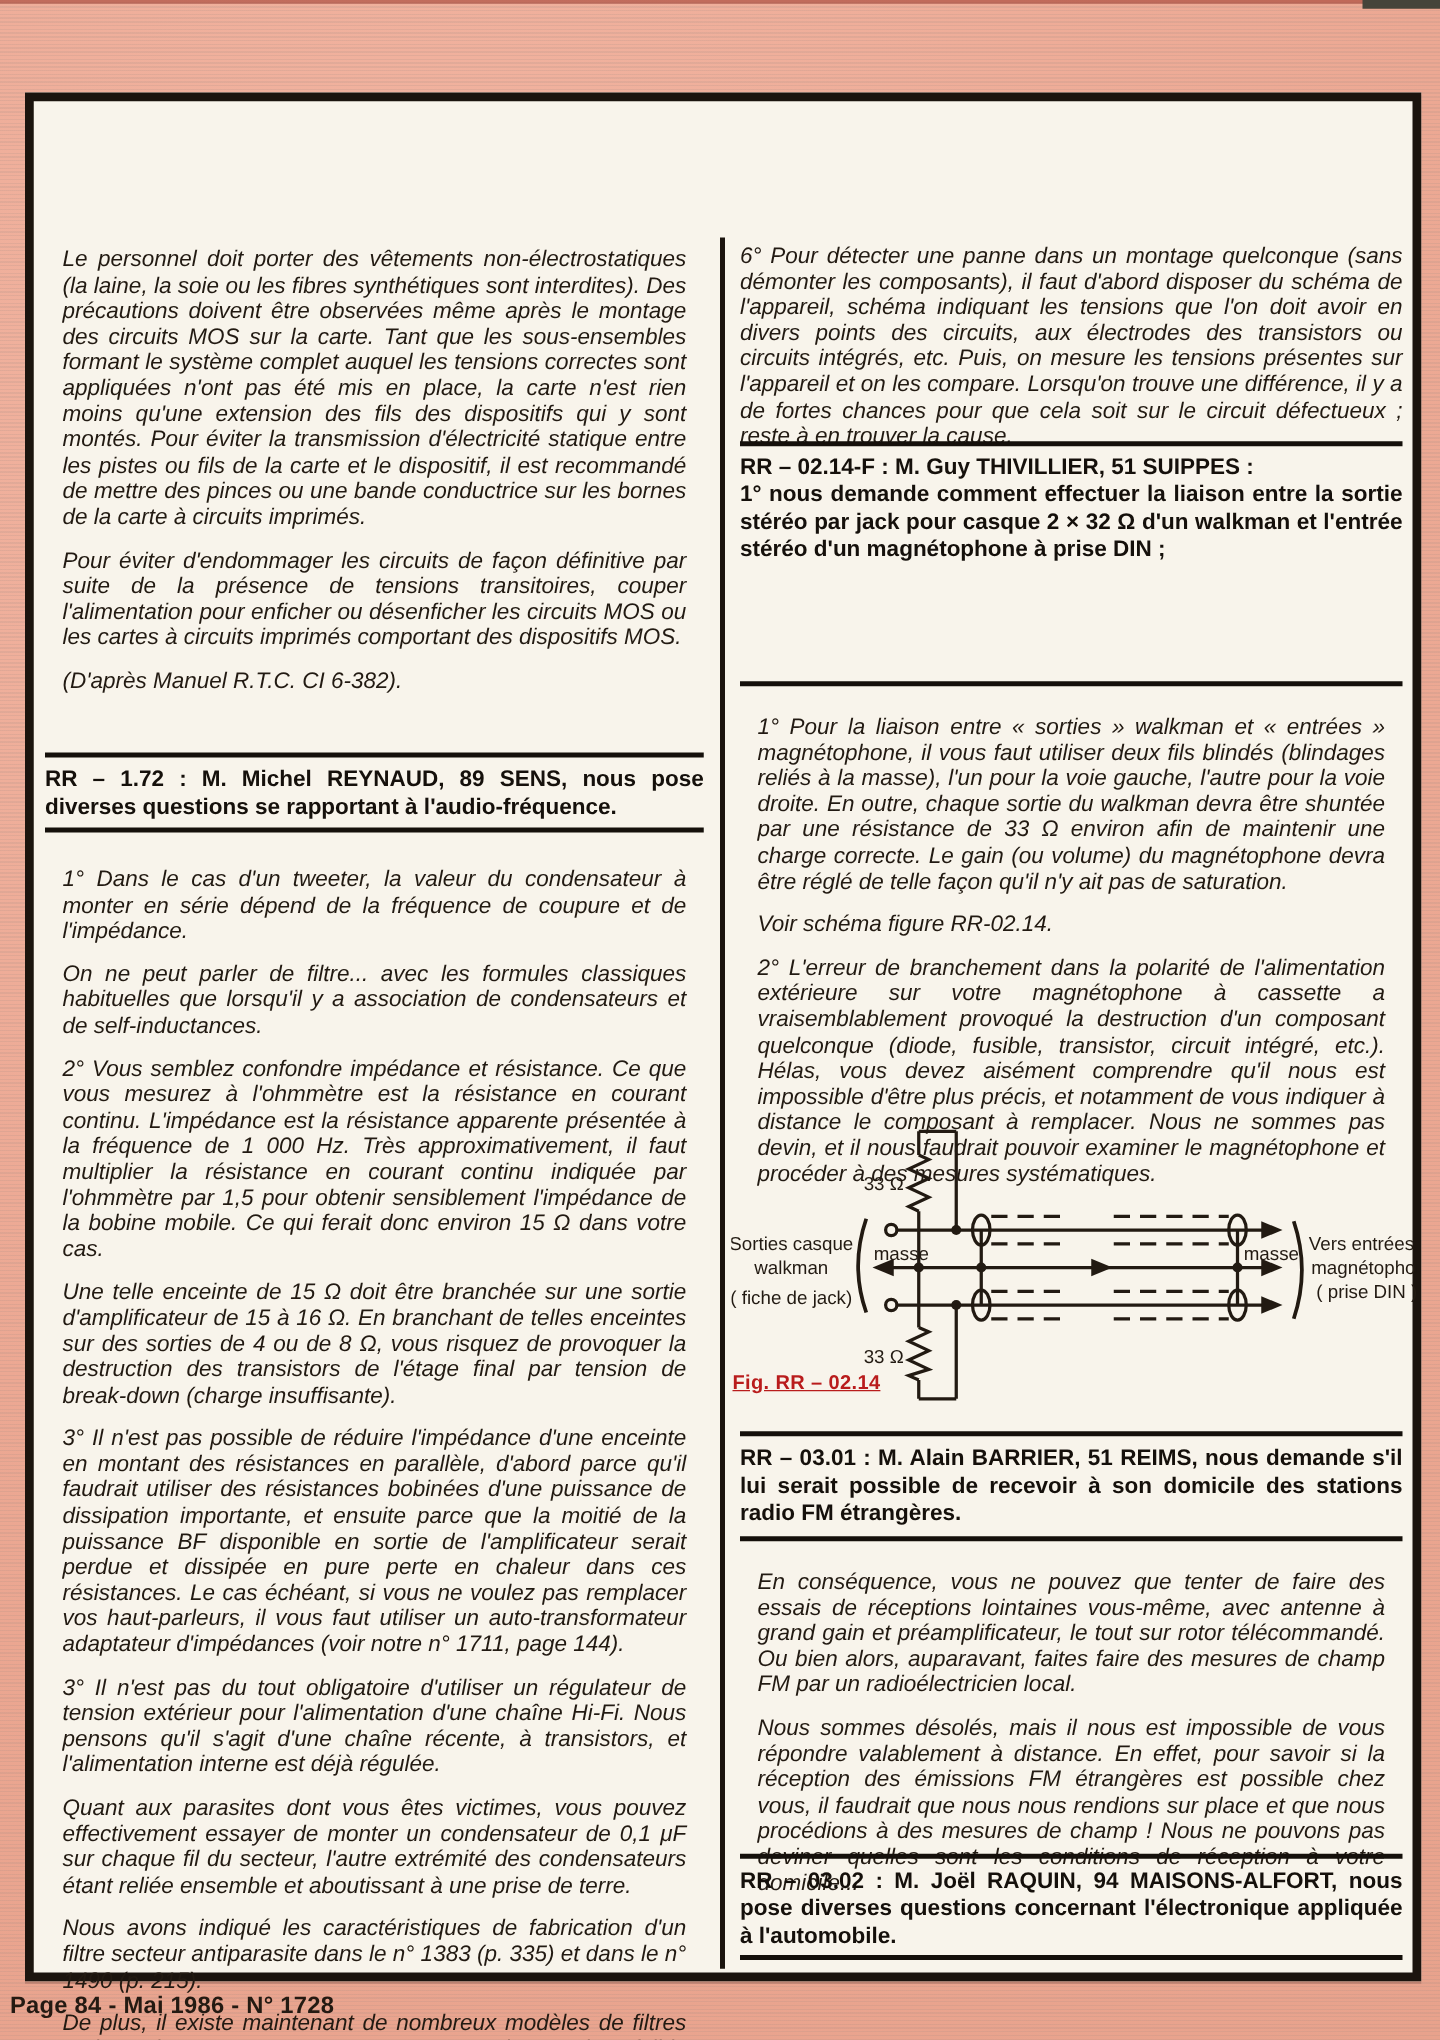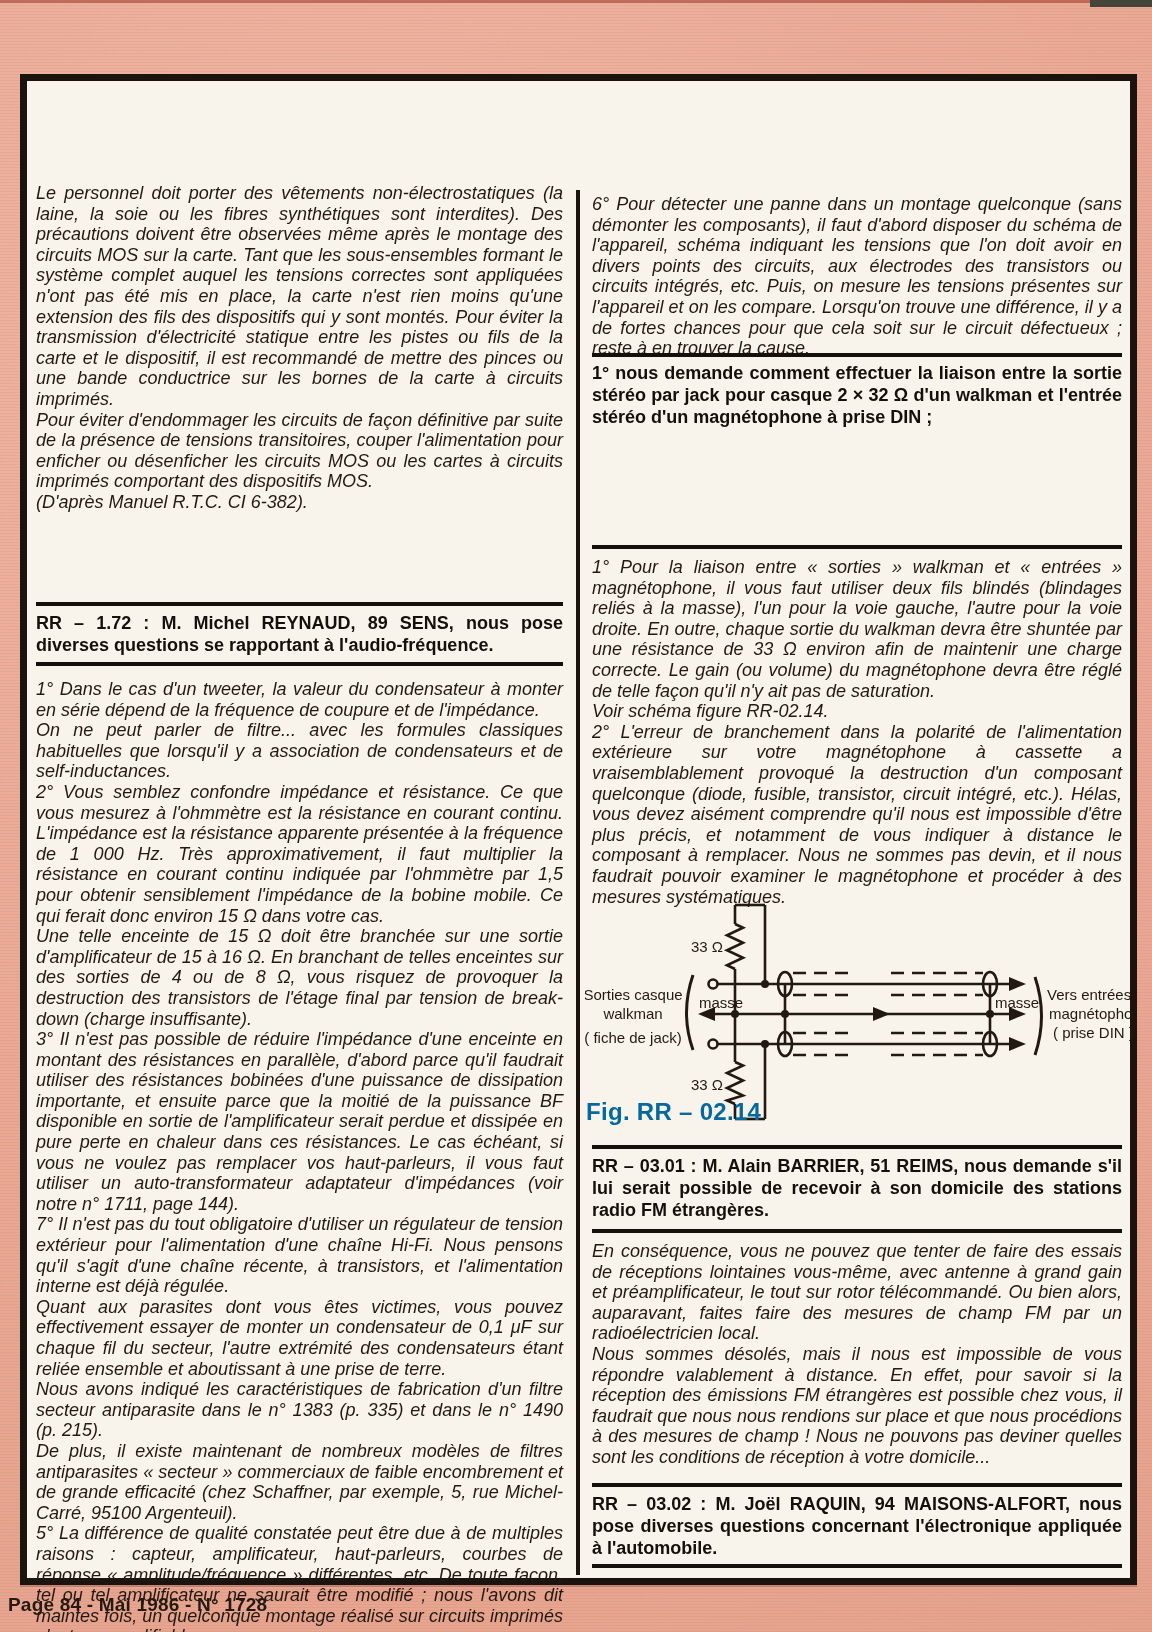--- a/index.html
+++ b/index.html
@@ -18,27 +18,27 @@
     left:20px;top:74px;width:1117px;height:1511px;
     border:7px solid #1b140e;background:#f8f4eb;box-sizing:border-box;
     box-shadow:0 2px 0 rgba(90,40,30,.25);
   }
   .divider{left:576px;top:190px;width:4px;height:1385px;background:#1b140e;}
   .rule{height:4px;background:#15100b;}
   .body-text{
     font-size:18px;line-height:20.6px;font-style:italic;
     text-align:justify;color:#221a12;
   }
-  .body-text p{margin:0;}
+  .body-text p{margin:14px;}
   .heading{
     font-size:18px;line-height:22px;font-weight:bold;
     text-align:justify;color:#15100b;
   }
   .heading p{margin:0;}
-  .fig-caption{font-size:24px;font-weight:bold;color:#0369a1;letter-spacing:.3px;}
+  .fig-caption{font-size:16px;font-weight:bold;color:#b91c1c;letter-spacing:.3px;text-decoration:underline;}
   .footer{font-size:19px;font-weight:bold;color:#241a12;letter-spacing:.2px;}
   svg text{font-family:"Liberation Sans", sans-serif;font-size:15px;fill:#221a12;}
 </style>
 </head>
 <body>
 
 <div class="abs top-strip"></div>
 <div class="abs corner-patch"></div>
 
 <div class="abs frame"></div>
@@ -53,31 +53,32 @@
 <div class="abs rule" style="left:36px;top:602px;width:527px;"></div>
 <div class="abs heading" style="left:36px;top:612px;width:527px;">RR – 1.72 : M. Michel REYNAUD, 89 SENS, nous pose diverses questions se rapportant à l'audio-fréquence.</div>
 <div class="abs rule" style="left:36px;top:662px;width:527px;"></div>
 
 <div class="abs body-text" style="left:36px;top:679px;width:527px;">
   <p>1° Dans le cas d'un tweeter, la valeur du condensateur à monter en série dépend de la fréquence de coupure et de l'impédance.</p>
   <p>On ne peut parler de filtre... avec les formules classiques habituelles que lorsqu'il y a association de condensateurs et de self-inductances.</p>
   <p>2° Vous semblez confondre impédance et résistance. Ce que vous mesurez à l'ohmmètre est la résistance en courant continu. L'impédance est la résistance apparente présentée à la fréquence de 1 000 Hz. Très approximativement, il faut multiplier la résistance en courant continu indiquée par l'ohmmètre par 1,5 pour obtenir sensiblement l'impédance de la bobine mobile. Ce qui ferait donc environ 15 Ω dans votre cas.</p>
   <p>Une telle enceinte de 15 Ω doit être branchée sur une sortie d'amplificateur de 15 à 16 Ω. En branchant de telles enceintes sur des sorties de 4 ou de 8 Ω, vous risquez de provoquer la destruction des transistors de l'étage final par tension de break-down (charge insuffisante).</p>
   <p>3° Il n'est pas possible de réduire l'impédance d'une enceinte en montant des résistances en parallèle, d'abord parce qu'il faudrait utiliser des résistances bobinées d'une puissance de dissipation importante, et ensuite parce que la moitié de la puissance BF disponible en sortie de l'amplificateur serait perdue et dissipée en pure perte en chaleur dans ces résistances. Le cas échéant, si vous ne voulez pas remplacer vos haut-parleurs, il vous faut utiliser un auto-transformateur adaptateur d'impédances (voir notre n° 1711, page 144).</p>
-  <p>7° Il n'est pas du tout obligatoire d'utiliser un régulateur de tension extérieur pour l'alimentation d'une chaîne Hi-Fi. Nous pensons qu'il s'agit d'une chaîne récente, à transistors, et l'alimentation interne est déjà régulée.</p>
+  <p>3° Il n'est pas du tout obligatoire d'utiliser un régulateur de tension extérieur pour l'alimentation d'une chaîne Hi-Fi. Nous pensons qu'il s'agit d'une chaîne récente, à transistors, et l'alimentation interne est déjà régulée.</p>
   <p>Quant aux parasites dont vous êtes victimes, vous pouvez effectivement essayer de monter un condensateur de 0,1 μF sur chaque fil du secteur, l'autre extrémité des condensateurs étant reliée ensemble et aboutissant à une prise de terre.</p>
   <p>Nous avons indiqué les caractéristiques de fabrication d'un filtre secteur antiparasite dans le n° 1383 (p. 335) et dans le n° 1490 (p. 215).</p>
   <p>De plus, il existe maintenant de nombreux modèles de filtres antiparasites « secteur » commerciaux de faible encombrement et de grande efficacité (chez Schaffner, par exemple, 5, rue Michel-Carré, 95100 Argenteuil).</p>
   <p>5° La différence de qualité constatée peut être due à de multiples raisons : capteur, amplificateur, haut-parleurs, courbes de réponse « amplitude/fréquence » différentes, etc. De toute façon, tel ou tel amplificateur ne saurait être modifié ; nous l'avons dit maintes fois, un quelconque montage réalisé sur circuits imprimés n'est pas modifiable.</p>
 </div>
 
 <div class="abs body-text" style="left:592px;top:194px;width:530px;">6° Pour détecter une panne dans un montage quelconque (sans démonter les composants), il faut d'abord disposer du schéma de l'appareil, schéma indiquant les tensions que l'on doit avoir en divers points des circuits, aux électrodes des transistors ou circuits intégrés, etc. Puis, on mesure les tensions présentes sur l'appareil et on les compare. Lorsqu'on trouve une différence, il y a de fortes chances pour que cela soit sur le circuit défectueux ; reste à en trouver la cause.</div>
 
 <div class="abs rule" style="left:592px;top:353px;width:530px;"></div>
 <div class="abs heading" style="left:592px;top:362px;width:530px;">
+  <p>RR – 02.14-F : M. Guy THIVILLIER, 51 SUIPPES :</p>
   <p>1° nous demande comment effectuer la liaison entre la sortie stéréo par jack pour casque 2 × 32 Ω d'un walkman et l'entrée stéréo d'un magnétophone à prise DIN ;</p>
 </div>
 <div class="abs rule" style="left:592px;top:545px;width:530px;"></div>
 
 <div class="abs body-text" style="left:592px;top:557px;width:530px;">
   <p>1° Pour la liaison entre « sorties » walkman et « entrées » magnétophone, il vous faut utiliser deux fils blindés (blindages reliés à la masse), l'un pour la voie gauche, l'autre pour la voie droite. En outre, chaque sortie du walkman devra être shuntée par une résistance de 33 Ω environ afin de maintenir une charge correcte. Le gain (ou volume) du magnétophone devra être réglé de telle façon qu'il n'y ait pas de saturation.</p>
   <p>Voir schéma figure RR-02.14.</p>
   <p>2° L'erreur de branchement dans la polarité de l'alimentation extérieure sur votre magnétophone à cassette a vraisemblablement provoqué la destruction d'un composant quelconque (diode, fusible, transistor, circuit intégré, etc.). Hélas, vous devez aisément comprendre qu'il nous est impossible d'être plus précis, et notamment de vous indiquer à distance le composant à remplacer. Nous ne sommes pas devin, et il nous faudrait pouvoir examiner le magnétophone et procéder à des mesures systématiques.</p>
 </div>
 

